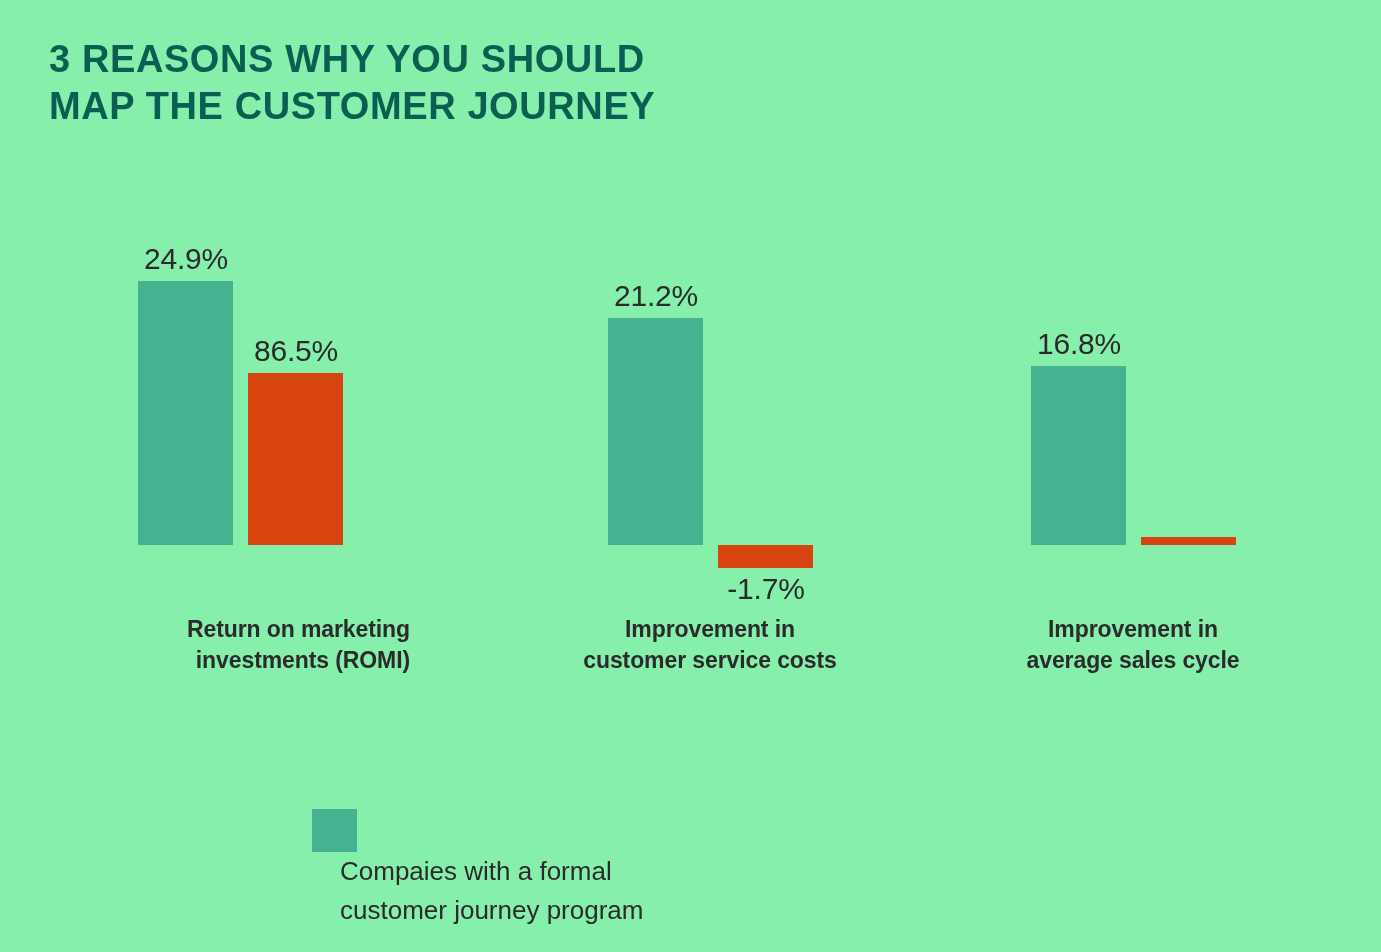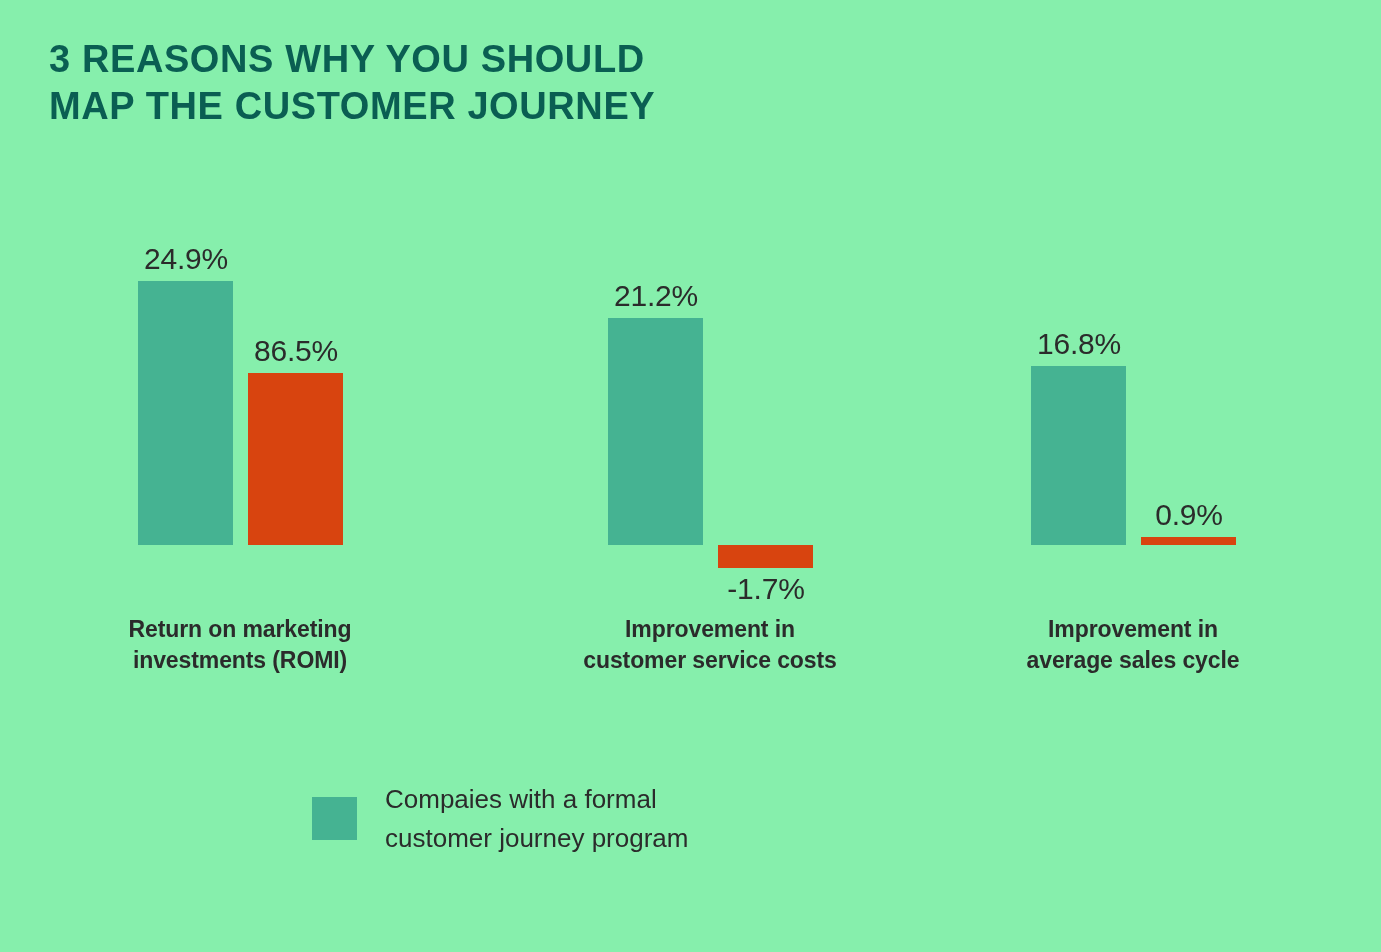--- a/index.html
+++ b/index.html
@@ -102,60 +102,59 @@
   }
   .legend-swatch.series-a { background: #45b392; }
   .legend-swatch.series-b { background: #d8440f; }
   .legend-label {
     margin-left: 28px;
     font-size: 26px;
     color: #2b2b2b;
     line-height: 39px;
     white-space: pre-line;
   }
-  #legend-item-a { left: 312px; top: 0; }
+  #legend-item-a { left: 312px; top: 12px; flex-direction: column; }
   #legend-item-b { left: 894px; top: 0; }
 </style>
 </head>
 <body>
 
 <div id="canvas">
 
   <div id="chart-title">3 REASONS WHY YOU SHOULD
 MAP THE CUSTOMER JOURNEY</div>
 
   <div id="plot">
 
     <div class="bar-group" style="left:138px; width:205px;">
       <div class="bar-value" style="left:-52px; top:242px;">24.9%</div>
       <div class="bar series-a" style="left:0px; top:281px; height:264px;"></div>
 
       <div class="bar-value" style="left:58px; top:334px;">86.5%</div>
       <div class="bar series-b" style="left:110px; top:373px; height:172px;"></div>
 
-      <div class="cat-label" style="left:-68px;">Return on marketing
+      <div class="cat-label" style="left:-68px;text-align:right;">Return on marketing
 investments (ROMI)</div>
     </div>
 
     <div class="bar-group" style="left:608px; width:205px;">
       <div class="bar-value" style="left:-52px; top:279px;">21.2%</div>
       <div class="bar series-a" style="left:0px; top:318px; height:227px;"></div>
 
       <div class="bar series-b" style="left:110px; top:545px; height:23px;"></div>
       <div class="bar-value" style="left:58px; top:572px;">-1.7%</div>
 
       <div class="cat-label" style="left:-68px;">Improvement in
 customer service costs</div>
     </div>
 
     <div class="bar-group" style="left:1024px; width:205px;margin-left:7px;">
       <div class="bar-value" style="left:-52px; top:327px;">16.8%</div>
       <div class="bar series-a" style="left:0px; top:366px; height:179px;"></div>
 
-      <div class="bar-value" style="left:58px; top:498px;">0.9%</div>
       <div class="bar series-b" style="left:110px; top:537px; height:8px;"></div>
 
       <div class="cat-label" style="left:-68px;">Improvement in
 average sales cycle</div>
     </div>
 
   </div>
 
   <div id="legend">
 

